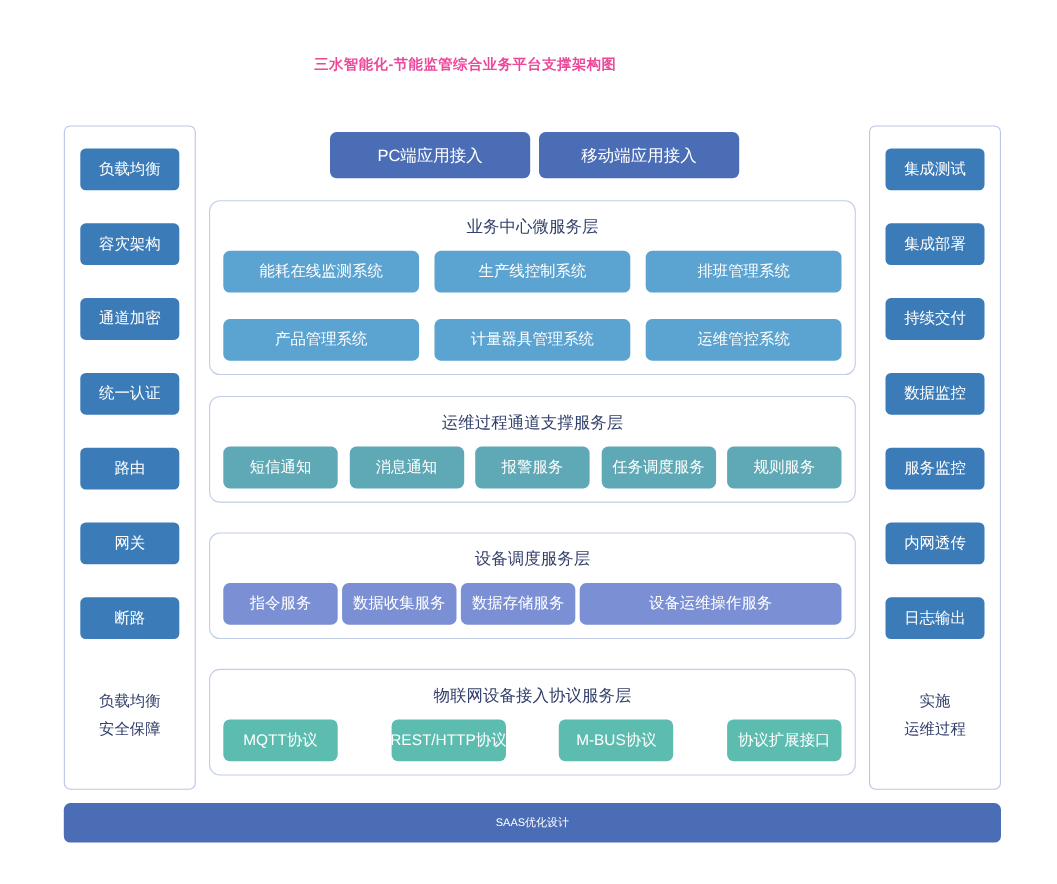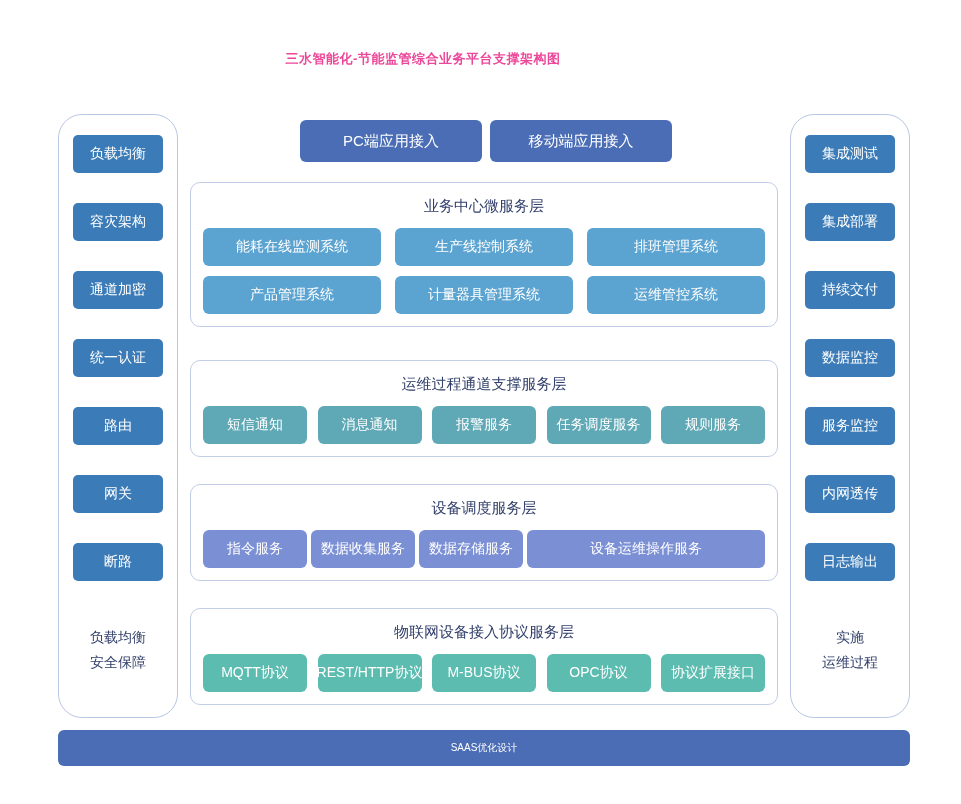--- a/index.html
+++ b/index.html
@@ -34,21 +34,21 @@
     letter-spacing: 0.5px;
   }
 
   
   .side-panel {
     position: absolute;
     top: 114px;
     width: 120px;
     height: 604px;
     border: 1.4px solid #b9c6e4;
-    border-radius: 24px;
+    border-radius: 6px;
     background: #ffffff;
     box-sizing: border-box;
     display: flex;
     flex-direction: column;
     align-items: center;
     padding-top: 20px;
   }
   .side-left  { left: 58px; }
   .side-right { left: 790px; }
 
@@ -109,21 +109,21 @@
   }
   .layer-title {
     text-align: center;
     font-size: 15px;
     color: #33406b;
     padding: 14px 0 12px 0;
   }
   .layer-row {
     display: flex;
     justify-content: space-between;
-    margin-bottom: 10px;
+    margin-bottom: 24px;
   }
   .layer-row:last-child { margin-bottom: 0; }
 
   .card {
     height: 38px;
     border-radius: 6px;
     color: #ffffff;
     font-size: 14px;
     display: flex;
     align-items: center;
@@ -237,20 +237,19 @@
       <div class="card wide">设备运维操作服务</div>
     </div>
   </div>
 
   <div class="layer" id="layer-iot">
     <div class="layer-title">物联网设备接入协议服务层</div>
     <div class="layer-row">
       <div class="card">MQTT协议</div>
       <div class="card">REST/HTTP协议</div>
       <div class="card">M-BUS协议</div>
-      <div class="card">OPC协议</div>
       <div class="card">协议扩展接口</div>
     </div>
   </div>
 
   <div class="saas-bar">SAAS优化设计</div>
 
 </div>
 
 </body></html>

